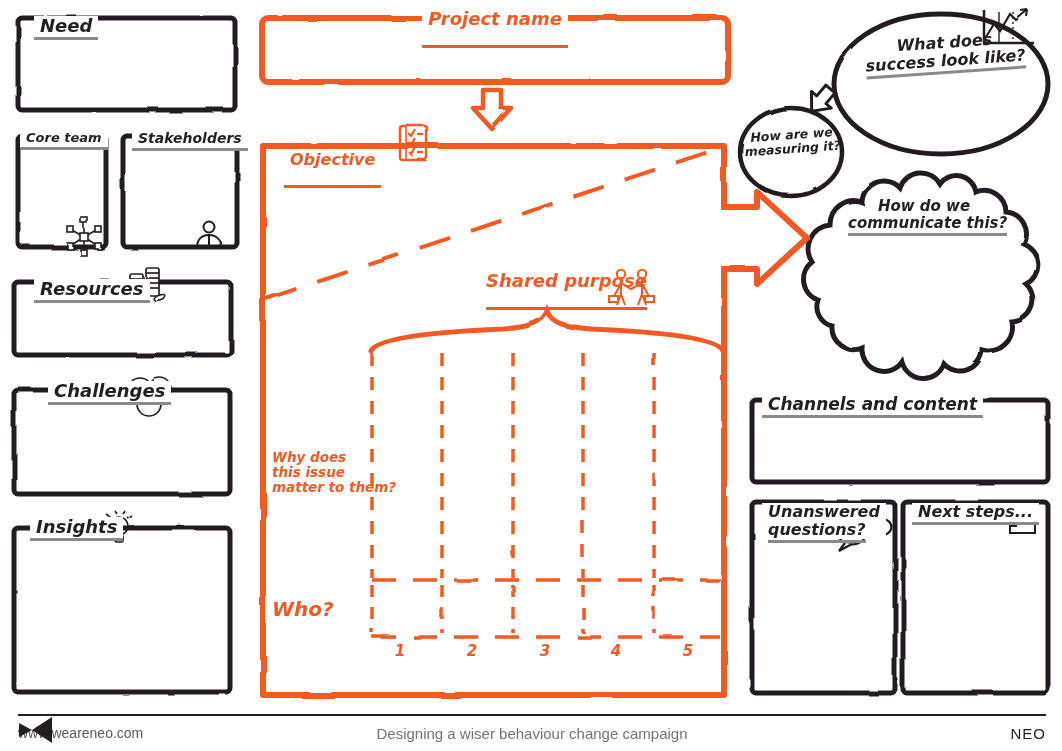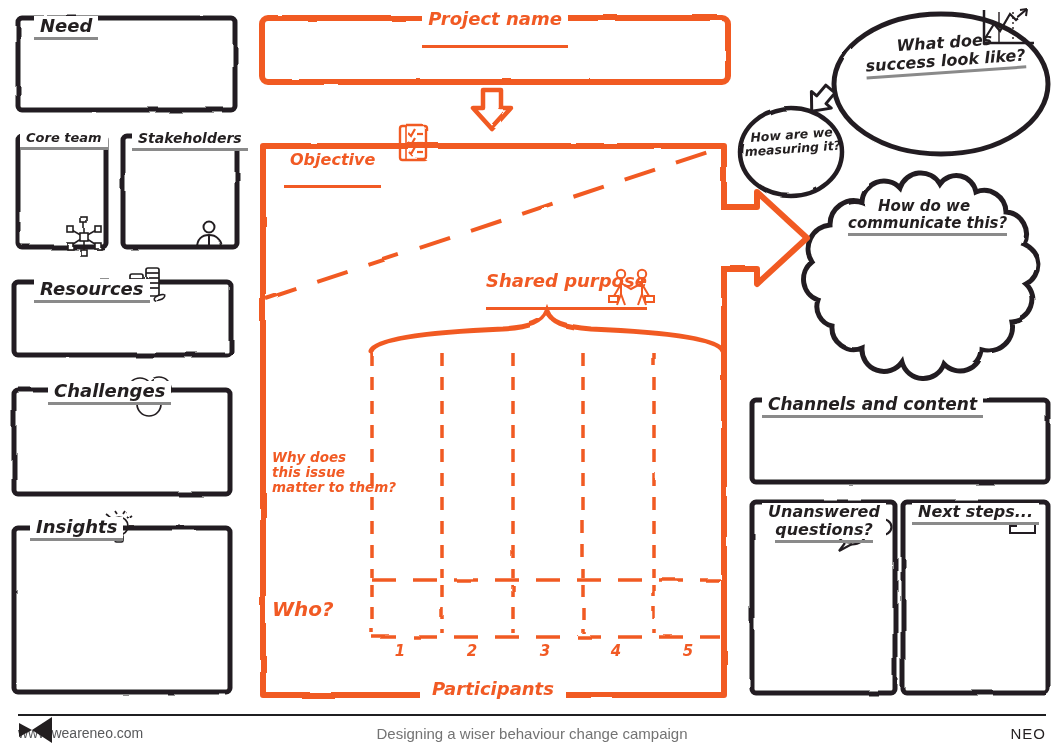--- a/index.html
+++ b/index.html
@@ -223,39 +223,36 @@
 
 <div class="hand ulo orange" style="left:486px;top:271px;font-size:18px;">Shared purpose</div>
 <div class="hand orange" style="left:272px;top:598px;font-size:20px;">Who?</div>
 
 <span class="pnum" style="left:388px;top:642px;">1</span>
 <span class="pnum" style="left:460px;top:642px;">2</span>
 <span class="pnum" style="left:533px;top:642px;">3</span>
 <span class="pnum" style="left:604px;top:642px;">4</span>
 <span class="pnum" style="left:676px;top:642px;">5</span>
 
-<div class="hand ctr" style="left:262px;top:679px;width:462px;">
-  <span class="bgw orange" style="font-size:18px;padding:0 12px;">Participants</span>
-</div>
 
 <div class="hand ctr tilt" style="left:850px;top:34px;width:190px;font-size:16px;">
   <span class="blk">What does</span>
   <span class="ulg">success look like?</span>
 </div>
 <div class="hand ctr tilt" style="left:744px;top:128px;width:96px;font-size:12.5px;">
   <span class="blk">How are we</span>
   <span class="blk">measuring it?</span>
 </div>
 <div class="hand bgw ulg" style="left:762px;top:395px;font-size:17px;">Channels and content</div>
 
 <div class="hand ctr" style="left:848px;top:198px;width:152px;font-size:15px;">
   <span class="blk">How do we</span>
   <span class="ulg">communicate this?</span>
 </div>
-<div class="hand bgw" style="left:762px;top:503px;font-size:16px;text-align:center;">
+<div class="hand bgw" style="left:762px;top:503px;font-size:16px;">
   <span class="blk">Unanswered</span>
   <span class="ulg">questions?</span>
 </div>
 <div class="hand bgw ulg" style="left:912px;top:503px;font-size:16px;">Next steps...</div>
 
 <div class="footer">
   <span class="site">www.weareneo.com</span>
   <span class="doc-title">Designing a wiser behaviour change campaign</span>
   <span class="brand">
     <span class="brand-name">NEO</span>

